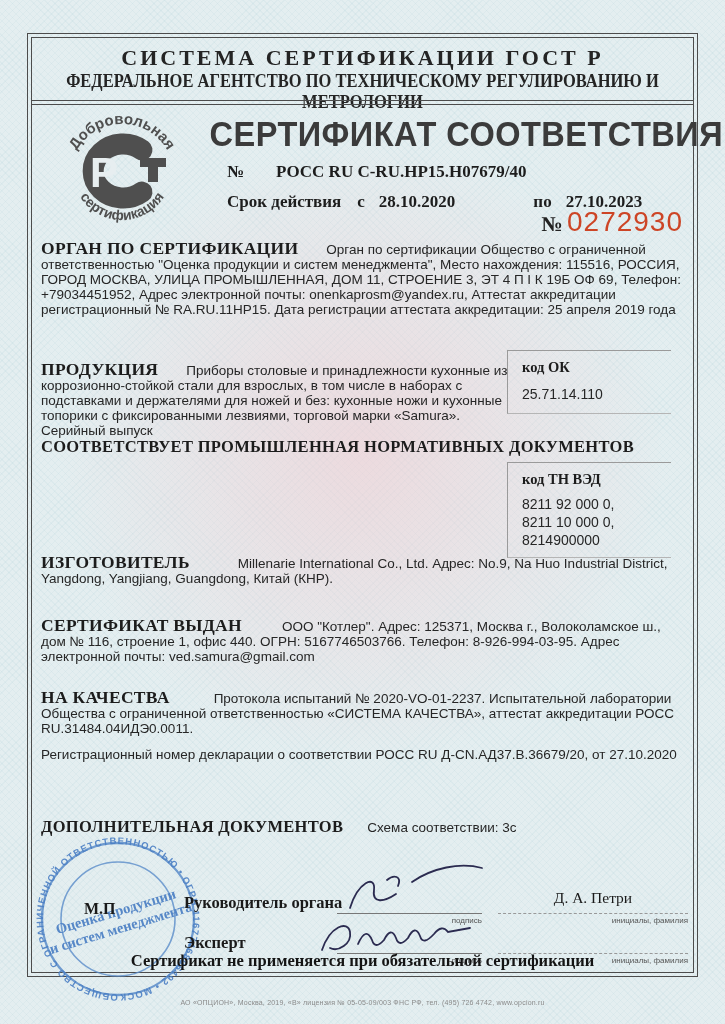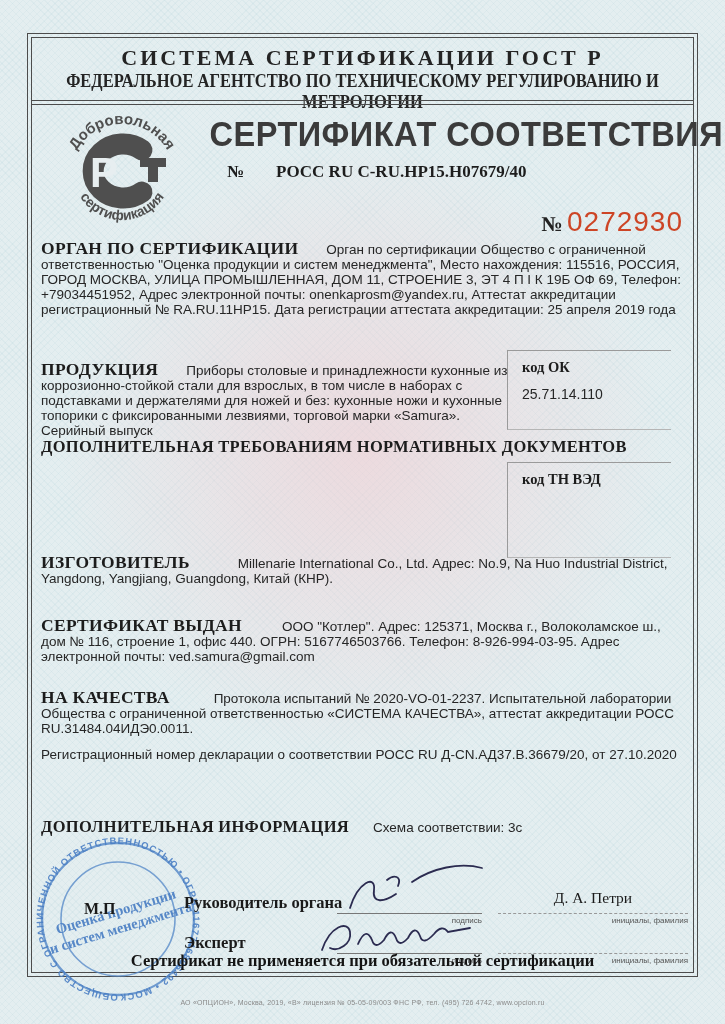--- a/index.html
+++ b/index.html
@@ -113,62 +113,70 @@
         <rect x="86" y="52" width="26" height="9" fill="#4f4f4f"></rect>
         <rect x="94" y="52" width="10" height="24" fill="#4f4f4f"></rect>
       </svg>
 
       <div class="cert-title">СЕРТИФИКАТ СООТВЕТСТВИЯ</div>
 
       <div class="num-row">
         <span>№</span><span class="val">РОСС RU C-RU.HP15.H07679/40</span>
       </div>
 
+      <div class="validity-row">
+        <span>Срок действия</span><span class="d1">с</span><span class="dt">28.10.2020</span><span class="d2">по</span><span class="dt">27.10.2023</span>
+      </div>
 
       <div class="blank-num">
         <span class="sym">№</span>
         <span class="digits">0272930</span>
       </div>
 
       <p class="sec" style="top:203px;">
         <span class="sh">ОРГАН ПО СЕРТИФИКАЦИИ</span><span class="gap"></span><span>Орган по сертификации Общество с ограниченной ответственностью "Оценка продукции и систем менеджмента", Место нахождения: 115516, РОССИЯ, ГОРОД МОСКВА, УЛИЦА ПРОМЫШЛЕННАЯ, ДОМ 11, СТРОЕНИЕ 3, ЭТ 4 П I К 19Б ОФ 69, Телефон: +79034451952, Адрес электронной почты: onenkaprosm@yandex.ru, Аттестат аккредитации регистрационный № RA.RU.11НР15. Дата регистрации аттестата аккредитации: 25 апреля 2019 года</span>
       </p>
 
       <p class="sec" style="top:324px; width:470px;">
         <span class="sh">ПРОДУКЦИЯ</span><span class="gap"></span><span>Приборы столовые и принадлежности кухонные из коррозионно-стойкой стали для взрослых, в том числе в наборах с подставками и держателями для ножей и без: кухонные ножи и кухонные топорики с фиксированными лезвиями, торговой марки «Samura». Серийный выпуск</span>
       </p>
-      <div class="code-box" style="top:312px; height:80px;">
+      <div class="code-box" style="top:312px; height:64px;">
         <div class="code-label">код ОК</div>
         <div class="code-val">25.71.14.110</div>
       </div>
 
       <p class="sec" style="top:401px;">
-        <span class="sh" style="font-size:16.5px;">ДОПОЛНИТЕЛЬНАЯ ТРЕБОВАНИЯМ НОРМАТИВНЫХ ДОКУМЕНТОВ</span>
+        <span class="sh" style="font-size:16.5px;">СООТВЕТСТВУЕТ ПРОМЫШЛЕННАЯ НОРМАТИВНЫХ ДОКУМЕНТОВ</span>
       </p>
       <div class="code-box" style="top:424px; height:96px;">
         <div class="code-label">код ТН ВЭД</div>
+        <div class="code-val" style="margin-top:7px;">
+          <div>8211 92 000 0,</div>
+          <div>8211 10 000 0,</div>
+          <div>8214900000</div>
+        </div>
       </div>
 
       <p class="sec" style="top:517px;">
         <span class="sh">ИЗГОТОВИТЕЛЬ</span><span class="gap" style="width:48px;"></span><span>Millenarie International Co., Ltd. Адрес: No.9, Na Huo Industrial District, Yangdong, Yangjiang, Guangdong, Китай (КНР).</span>
       </p>
 
       <p class="sec" style="top:580px;">
         <span class="sh">СЕРТИФИКАТ ВЫДАН</span><span class="gap" style="width:40px;"></span><span>ООО "Котлер". Адрес: 125371, Москва г., Волоколамское ш., дом № 116, строение 1, офис 440. ОГРН: 5167746503766. Телефон: 8-926-994-03-95. Адрес электронной почты: ved.samura@gmail.com</span>
       </p>
 
       <p class="sec" style="top:652px;">
         <span class="sh">НА КАЧЕСТВА</span><span class="gap" style="width:44px;"></span><span>Протокола испытаний № 2020-VO-01-2237. Испытательной лаборатории Общества с ограниченной ответственностью «СИСТЕМА КАЧЕСТВА», аттестат аккредитации РОСС RU.31484.04ИДЭ0.0011.</span>
       </p>
       <p class="sec" style="top:709px;">
         <span>Регистрационный номер декларации о соответствии РОСС RU Д-CN.АД37.В.36679/20, от 27.10.2020</span>
       </p>
 
       <p class="sec" style="top:781px;">
-        <span class="sh" style="font-size:16.5px;">ДОПОЛНИТЕЛЬНАЯ ИНФОРМАЦИЯ</span><span class="gap" style="width:24px;"></span><span>Схема соответствии: 3с</span>
+        <span class="sh" style="font-size:16.5px;">ДОПОЛНИТЕЛЬНАЯ ДОКУМЕНТОВ</span><span class="gap" style="width:24px;"></span><span>Схема соответствии: 3с</span>
       </p>
 
       <svg class="stamp" viewBox="0 0 166 166">
         <defs>
           <path id="ring" d="M 83,158 A 75,75 0 1 1 83.01,158" fill="none"></path>
         </defs>
         <circle cx="83" cy="83" r="76" fill="none" stroke="#5a8cc9" stroke-width="2.4" opacity=".85"></circle>
         <circle cx="83" cy="83" r="57" fill="none" stroke="#5a8cc9" stroke-width="1.6" opacity=".8"></circle>
         <text font-family="Liberation Sans, sans-serif" font-size="9.5" font-weight="bold" fill="#4b7fc4" opacity=".9" letter-spacing="1">
           <textPath href="#ring" startOffset="0%">ОБЩЕСТВО С ОГРАНИЧЕННОЙ ОТВЕТСТВЕННОСТЬЮ • ОГРН 1167746806492 • МОСКВА •</textPath>

